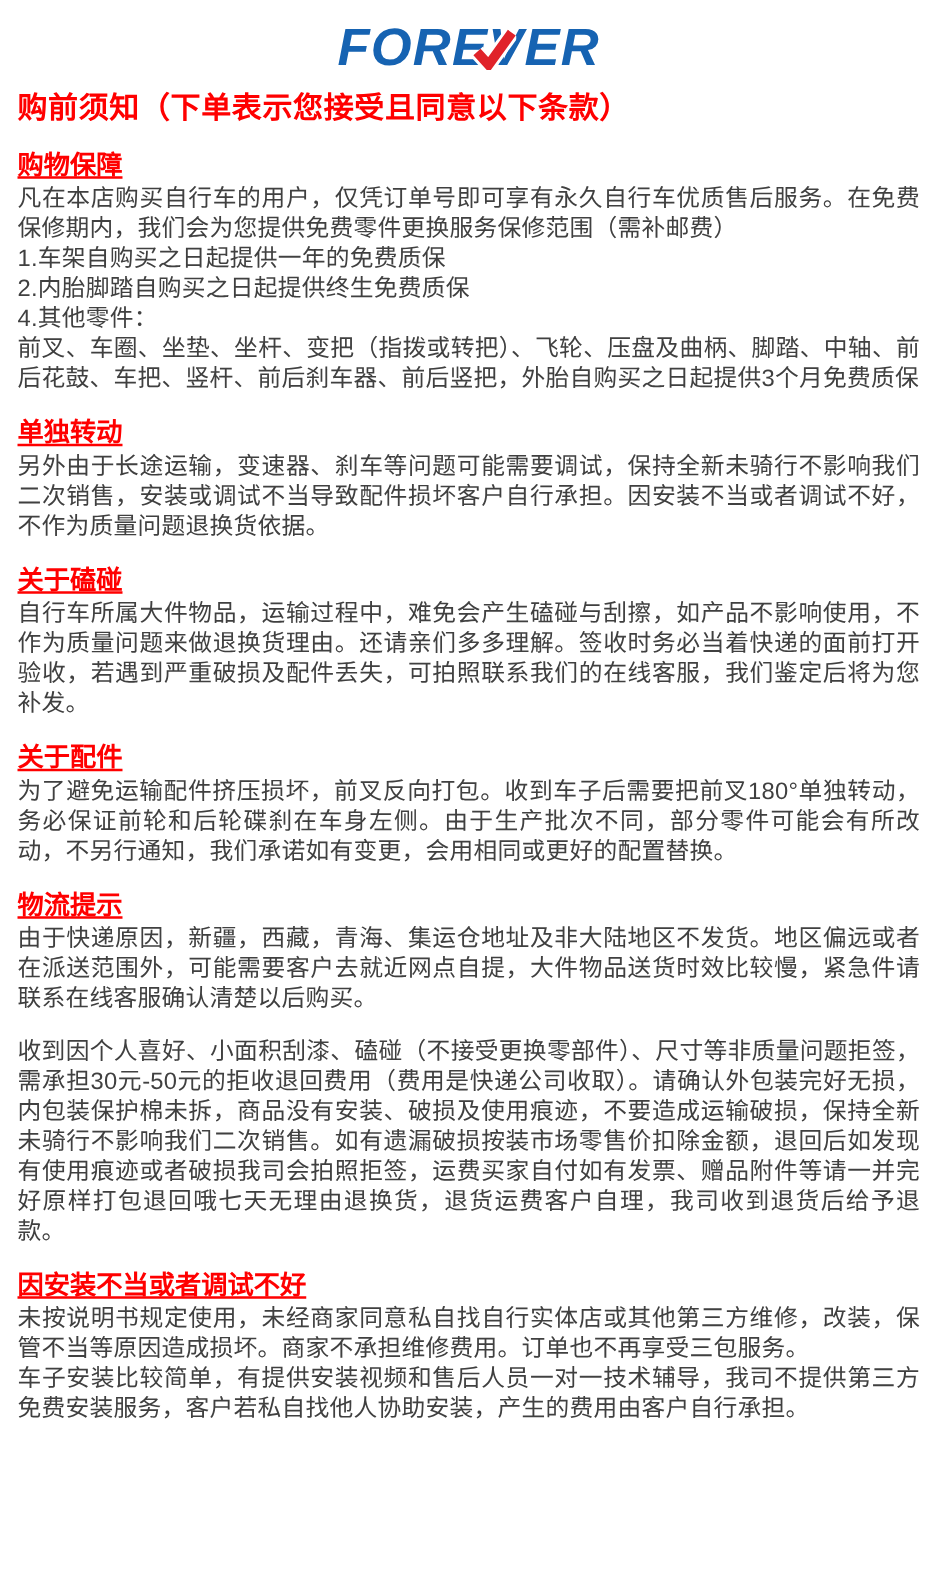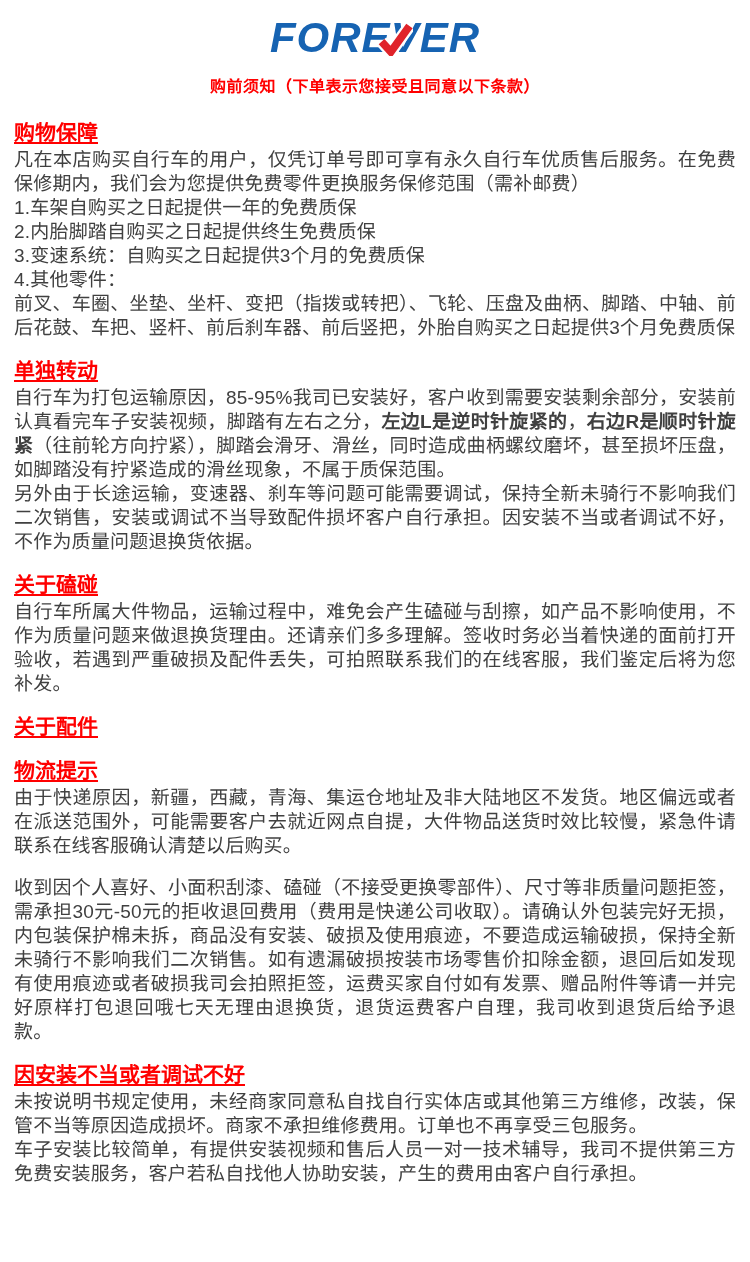--- a/index.html
+++ b/index.html
@@ -44,22 +44,22 @@
   .logo-check {
     position: absolute;
     left: -14px;
     top: 9px;
     width: 36px;
     height: 33px;
     color: var(--check-red);
   }
   .title {
     margin: 8px 0 4px 0;
-    text-align: center;
-    font-size: 16px;
+    text-align: left;
+    font-size: 24px;
     line-height: 30px;
     font-weight: 700;
     color: var(--title-red);
     letter-spacing: 0.5px;
   }
   section { margin-top: 18px; }
   .sec-h {
     margin: 0 0 2px 0;
     font-size: 21px;
     line-height: 26px;
@@ -89,38 +89,37 @@
         </svg></span><span>ER</span>
   </div>
 
   <h1 class="title">购前须知（下单表示您接受且同意以下条款）</h1>
 
   <section>
     <h2 class="sec-h">购物保障</h2>
     <p class="body">凡在本店购买自行车的用户，仅凭订单号即可享有永久自行车优质售后服务。在免费保修期内，我们会为您提供免费零件更换服务保修范围（需补邮费）</p>
     <p class="body">1.车架自购买之日起提供一年的免费质保</p>
     <p class="body">2.内胎脚踏自购买之日起提供终生免费质保</p>
-    <p class="body">3.变速系统：自购买之日起提供3个月的免费质保</p>
     <p class="body">4.其他零件：</p>
     <p class="body">前叉、车圈、坐垫、坐杆、变把（指拨或转把）、飞轮、压盘及曲柄、脚踏、中轴、前后花鼓、车把、竖杆、前后刹车器、前后竖把，外胎自购买之日起提供3个月免费质保</p>
   </section>
 
   <section>
     <h2 class="sec-h">单独转动</h2>
-    <p class="body"><span>自行车为打包运输原因，85-95%我司已安装好，客户收到需要安装剩余部分，安装前认真看完车子安装视频，脚踏有左右之分，</span><b>左边L是逆时针旋紧的</b><span>，</span><b>右边R是顺时针旋紧</b><span>（往前轮方向拧紧），脚踏会滑牙、滑丝，同时造成曲柄螺纹磨坏，甚至损坏压盘，如脚踏没有拧紧造成的滑丝现象，不属于质保范围。</span></p>
     <p class="body">另外由于长途运输，变速器、刹车等问题可能需要调试，保持全新未骑行不影响我们二次销售，安装或调试不当导致配件损坏客户自行承担。因安装不当或者调试不好，不作为质量问题退换货依据。</p>
   </section>
 
   <section>
     <h2 class="sec-h">关于磕碰</h2>
     <p class="body">自行车所属大件物品，运输过程中，难免会产生磕碰与刮擦，如产品不影响使用，不作为质量问题来做退换货理由。还请亲们多多理解。签收时务必当着快递的面前打开验收，若遇到严重破损及配件丢失，可拍照联系我们的在线客服，我们鉴定后将为您补发。</p>
   </section>
 
   <section>
     <h2 class="sec-h">关于配件</h2>
+    <p class="body">为了避免运输配件挤压损坏，前叉反向打包。收到车子后需要把前叉180°单独转动，务必保证前轮和后轮碟刹在车身左侧。由于生产批次不同，部分零件可能会有所改动，不另行通知，我们承诺如有变更，会用相同或更好的配置替换。</p>
   </section>
 
   <section>
     <h2 class="sec-h">物流提示</h2>
     <p class="body">由于快递原因，新疆，西藏，青海、集运仓地址及非大陆地区不发货。地区偏远或者在派送范围外，可能需要客户去就近网点自提，大件物品送货时效比较慢，紧急件请联系在线客服确认清楚以后购买。</p>
   </section>
 
   <section>
     <p class="body">收到因个人喜好、小面积刮漆、磕碰（不接受更换零部件）、尺寸等非质量问题拒签，需承担30元-50元的拒收退回费用（费用是快递公司收取）。请确认外包装完好无损，内包装保护棉未拆，商品没有安装、破损及使用痕迹，不要造成运输破损，保持全新未骑行不影响我们二次销售。如有遗漏破损按装市场零售价扣除金额，退回后如发现有使用痕迹或者破损我司会拍照拒签，运费买家自付如有发票、赠品附件等请一并完好原样打包退回哦七天无理由退换货，退货运费客户自理，我司收到退货后给予退款。</p>
   </section>

